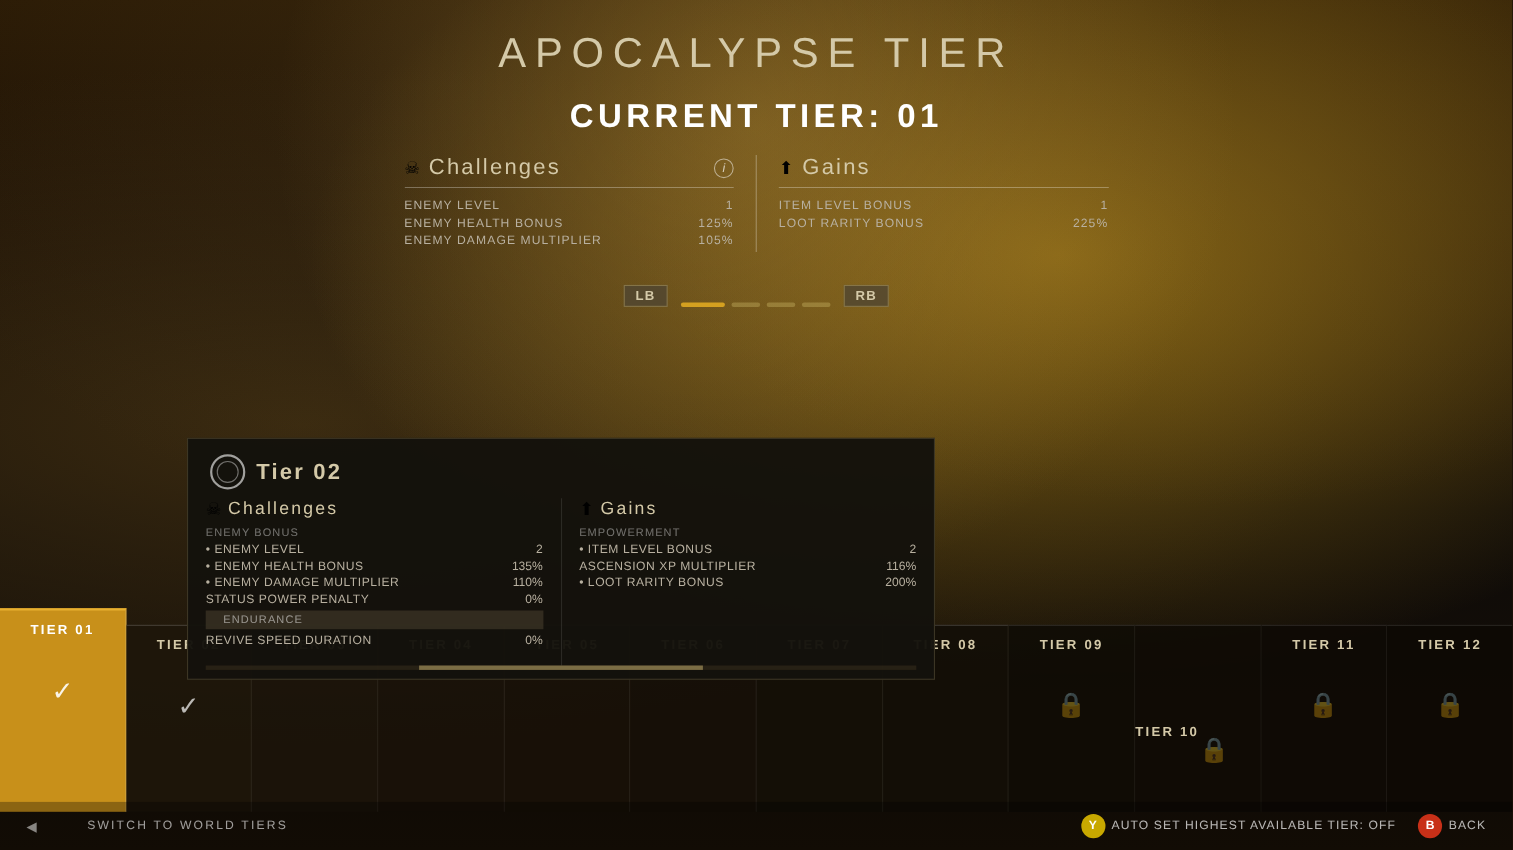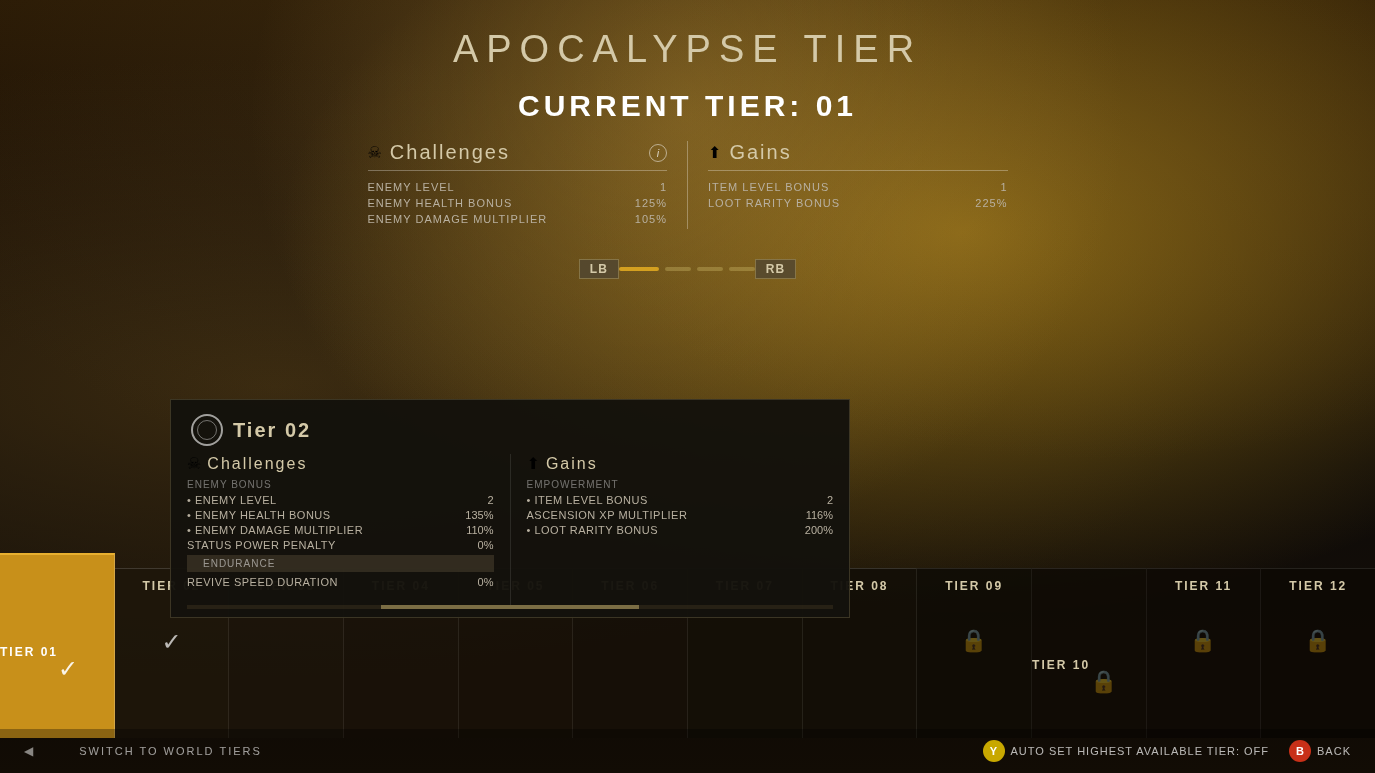--- a/index.html
+++ b/index.html
@@ -119,22 +119,22 @@
 
     .stat-value {
       font-size: 11px;
       letter-spacing: 1px;
       color: #b8b0a0;
     }
 
     
     .nav-bar {
       display: flex;
-      align-items: center;
-      gap: 0;
+      align-items: flex-end;
+      gap: 12px;
       margin-top: 30px;
     }
 
     .nav-btn {
       background: rgba(80,70,50,0.8);
       border: 1px solid rgba(180,160,100,0.5);
       color: #d4c9a8;
       padding: 2px 10px;
       font-size: 12px;
       letter-spacing: 1px;
@@ -563,21 +563,21 @@
       </div>
 
       <div class="popup-scrollbar">
         <div class="popup-scrollbar-thumb"></div>
       </div>
 
     </div>
 
     <div class="tier-tabs-container">
 
-      <div class="tier-tab-wrapper active" style="flex:1; height:185px; display:flex; flex-direction:row; align-items:center; padding-top:10px; cursor:pointer; background:#c8901a; border-top:2px solid #e8b030; border-right:1px solid rgba(255,255,255,0.2);">
+      <div class="tier-tab-wrapper active" style="flex:1; height:185px; display:flex; flex-direction:column; align-items:center; padding-top:10px; cursor:pointer; background:#c8901a; border-top:2px solid #e8b030; border-right:1px solid rgba(255,255,255,0.2);">
         <span class="tier-tab-label" style="font-size:12px; font-weight:700; letter-spacing:2px; color:#fff;">TIER 01</span>
         <span style="margin-top:35px; font-size:24px; color:rgba(255,255,255,0.9);">✓</span>
       </div>
 
       <div class="tier-tab-wrapper unlocked-tab" style="flex:1; height:170px; display:flex; flex-direction:column; align-items:center; padding-top:10px; cursor:pointer; background:rgba(30,22,10,0.9); border-top:1px solid rgba(255,255,255,0.15); border-right:1px solid rgba(255,255,255,0.08);">
         <span class="tier-tab-label" style="font-size:12px; font-weight:700; letter-spacing:2px; color:#d4c9a8;">TIER 02</span>
         <span style="margin-top:35px; font-size:24px; color:rgba(255,255,255,0.7);">✓</span>
       </div>
 
       <div class="tier-tab-wrapper unlocked-tab" style="flex:1; height:170px; display:flex; flex-direction:column; align-items:center; padding-top:10px; cursor:pointer; background:rgba(28,20,10,0.9); border-top:1px solid rgba(255,255,255,0.15); border-right:1px solid rgba(255,255,255,0.08);">

